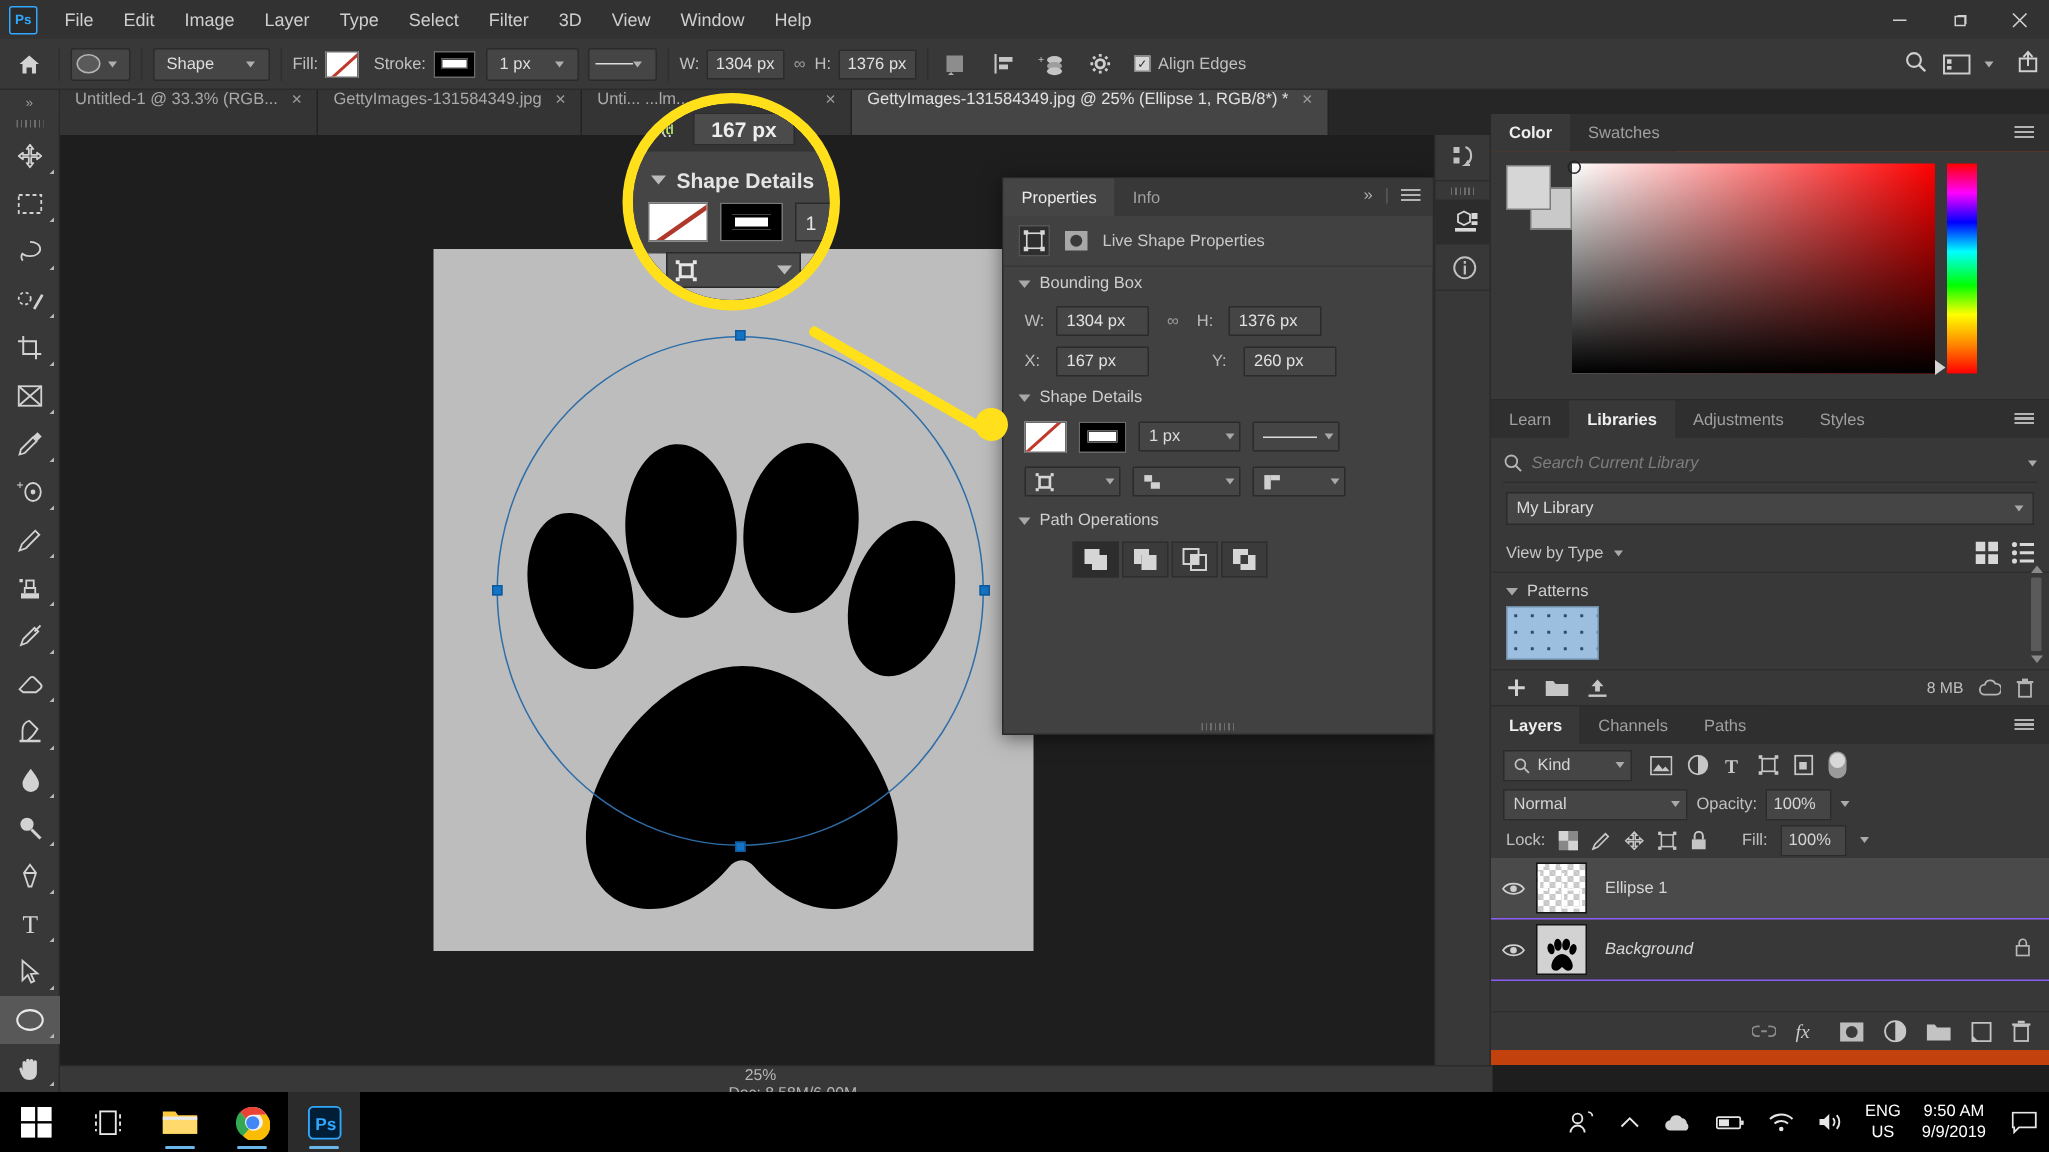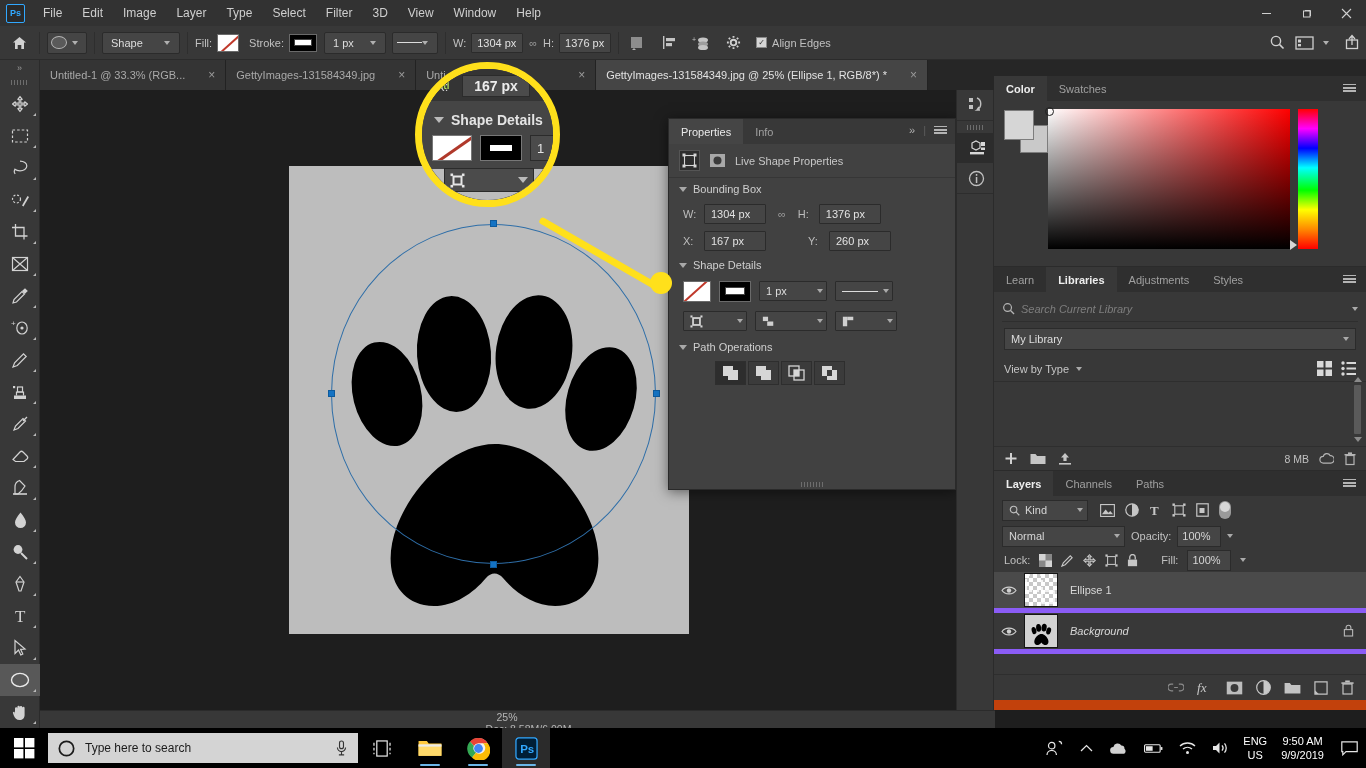--- a/index.html
+++ b/index.html
@@ -74,21 +74,21 @@
   .chain { color:#9a9a9a; font-size:11px; margin:0 6px;}
   .chk { width:11px;height:11px;background:#d6d6d6;border:1px solid #888; display:flex;align-items:center;justify-content:center;color:#333;font-size:8px; margin-right:5px;}
   .ob-right { position:absolute; right:6px; display:flex; align-items:center; gap:10px;}
 
   
   .tabbar {
     position:absolute; left:40px; top:60px; width:1326px; height:30px;
     background:#262626; display:flex; align-items:flex-end;
   }
   .doctab {
-    height:30px; display:flex; align-items:center; gap:23px;
+    height:30px; display:flex; align-items:flex-start; gap:9px;
     padding:0 10px; background:#343434; border-right:1px solid #222;
     font-size:11px; color:#a9a9a9; white-space:nowrap;
   }
   .doctab.active { background:#454545; color:#e2e2e2; }
   .doctab .x { font-size:12px; color:#9a9a9a; line-height:1; }
 
   
   .toolbar {
     position:absolute; left:0; top:60px; width:40px; height:708px;
     background:#383838; border-right:1px solid #2b2b2b;
@@ -197,21 +197,21 @@
   .viewrow { display:flex; align-items:center; height:26px; padding:0 10px; justify-content:space-between;
     border-bottom:1px solid #2e2e2e; font-size:11px; color:#c6c6c6;}
   .patternrow { padding:6px 10px 0 10px; }
   .patthumb { width:62px; height:36px; margin-top:4px;
     background:#9dbfdf;
     background-image:radial-gradient(#2c4a6b 1.2px, transparent 1.3px);
     background-size:11px 11px; border:1px solid #6f8ca6;}
   .libfoot { position:absolute; left:0; right:0; bottom:0; height:24px; background:#383838;
     border-top:1px solid #2e2e2e; display:flex; align-items:center; padding:0 10px; justify-content:space-between;}
 
-  .layerrow { height:41px; display:flex; align-items:center; border-bottom:5px solid #8b5cf6; }
+  .layerrow { height:41px; display:flex; align-items:center; border-bottom:1px solid #8b5cf6; }
   .layerrow.sel { background:#4a4a4a; }
   .eye { width:30px; display:flex; align-items:center; justify-content:center;}
   .lthumb { width:34px; height:34px; border:1px solid #151515; }
   .checker { background-image:
       linear-gradient(45deg,#c8c8c8 25%,transparent 25%,transparent 75%,#c8c8c8 75%),
       linear-gradient(45deg,#c8c8c8 25%,#ffffff 25%,#ffffff 75%,#c8c8c8 75%);
     background-size:8px 8px; background-position:0 0,4px 4px; }
   .lname { margin-left:12px; font-size:11px; color:#d8d8d8; }
   .lname.ital { font-style:italic; }
   .layerfoot { position:absolute; left:0;right:0;bottom:0;height:26px; background:#383838;
@@ -851,20 +851,27 @@
               <circle cx="2" cy="2" r="1.7" fill="#d8d8d8"></circle>
               <rect x="5.5" y="1" width="9.5" height="2" fill="#d8d8d8"></rect>
               <circle cx="2" cy="7.5" r="1.7" fill="#d8d8d8"></circle>
               <rect x="5.5" y="6.5" width="9.5" height="2" fill="#d8d8d8"></rect>
               <circle cx="2" cy="13" r="1.7" fill="#d8d8d8"></circle>
               <rect x="5.5" y="12" width="9.5" height="2" fill="#d8d8d8"></rect>
             </svg>
         </span>
       </div>
 
+      <div class="patternrow">
+        <div style="display:flex;align-items:center;gap:6px;font-size:11px;color:#cfcfcf">
+          <span class="tri"></span>
+          <span>Patterns</span>
+        </div>
+        <div class="patthumb"></div>
+      </div>
 
       <div style="position:absolute;right:4px;top:110px;bottom:28px;width:9px;display:flex;flex-direction:column;align-items:center;justify-content:space-between">
         <span style="width:0;height:0;border-left:4px solid transparent;border-right:4px solid transparent;border-bottom:5px solid #8a8a8a"></span>
         <span style="flex:1;width:7px;background:#5a5a5a;margin:3px 0;border-radius:1px"></span>
         <span style="width:0;height:0;border-left:4px solid transparent;border-right:4px solid transparent;border-top:5px solid #8a8a8a"></span>
       </div>
 
       <div class="libfoot">
         <span style="display:flex;align-items:center;gap:12px">
           <svg width="14" height="14" viewBox="0 0 14 14">
@@ -1055,30 +1062,20 @@
 
   <div class="taskbar">
     <div class="startbtn">
       <svg width="21" height="21" viewBox="0 0 21 21">
           <rect x="0" y="0" width="9.4" height="9.4" fill="#fff"></rect>
           <rect x="11" y="0" width="9.4" height="9.4" fill="#fff"></rect>
           <rect x="0" y="11" width="9.4" height="9.4" fill="#fff"></rect>
           <rect x="11" y="11" width="9.4" height="9.4" fill="#fff"></rect>
         </svg>
     </div>
-    <div class="searchbox">
-      <svg width="17" height="17" viewBox="0 0 18 18">
-          <circle cx="9" cy="9" r="7.6" fill="none" stroke="#1b1b1b" stroke-width="1.8"></circle>
-        </svg>
-      <span class="txt">Type here to search</span>
-      <svg width="13" height="16" viewBox="0 0 13 17" style="position:absolute;right:10px">
-          <rect x="4.4" y="1" width="4.2" height="8.2" rx="2.1" fill="none" stroke="#333" stroke-width="1.2"></rect>
-          <path d="M2.2 8 a4.3 4.3 0 0 0 8.6 0 M6.5 12.3 V15.6 M3.7 15.8 H9.3" fill="none" stroke="#333" stroke-width="1.2"></path>
-        </svg>
-    </div>
     <div class="tbicon">
       <svg width="20" height="17" viewBox="0 0 21 18">
           <rect x="5" y="1" width="11" height="16" fill="none" stroke="#e8e8e8" stroke-width="1.3"></rect>
           <path d="M2 3 V15 M19 3 V15" stroke="#e8e8e8" stroke-width="1.3" stroke-dasharray="3 2.2"></path>
         </svg>
     </div>
     <div class="tbicon run">
       <svg width="24" height="20" viewBox="0 0 26 21">
           <path d="M0.6 3 h9 l2 2.6 H25.4 V19 H0.6 Z" fill="#ffc93f"></path>
           <path d="M0.6 6.6 h24.8 V19 H0.6 Z" fill="#ffd96b"></path>

